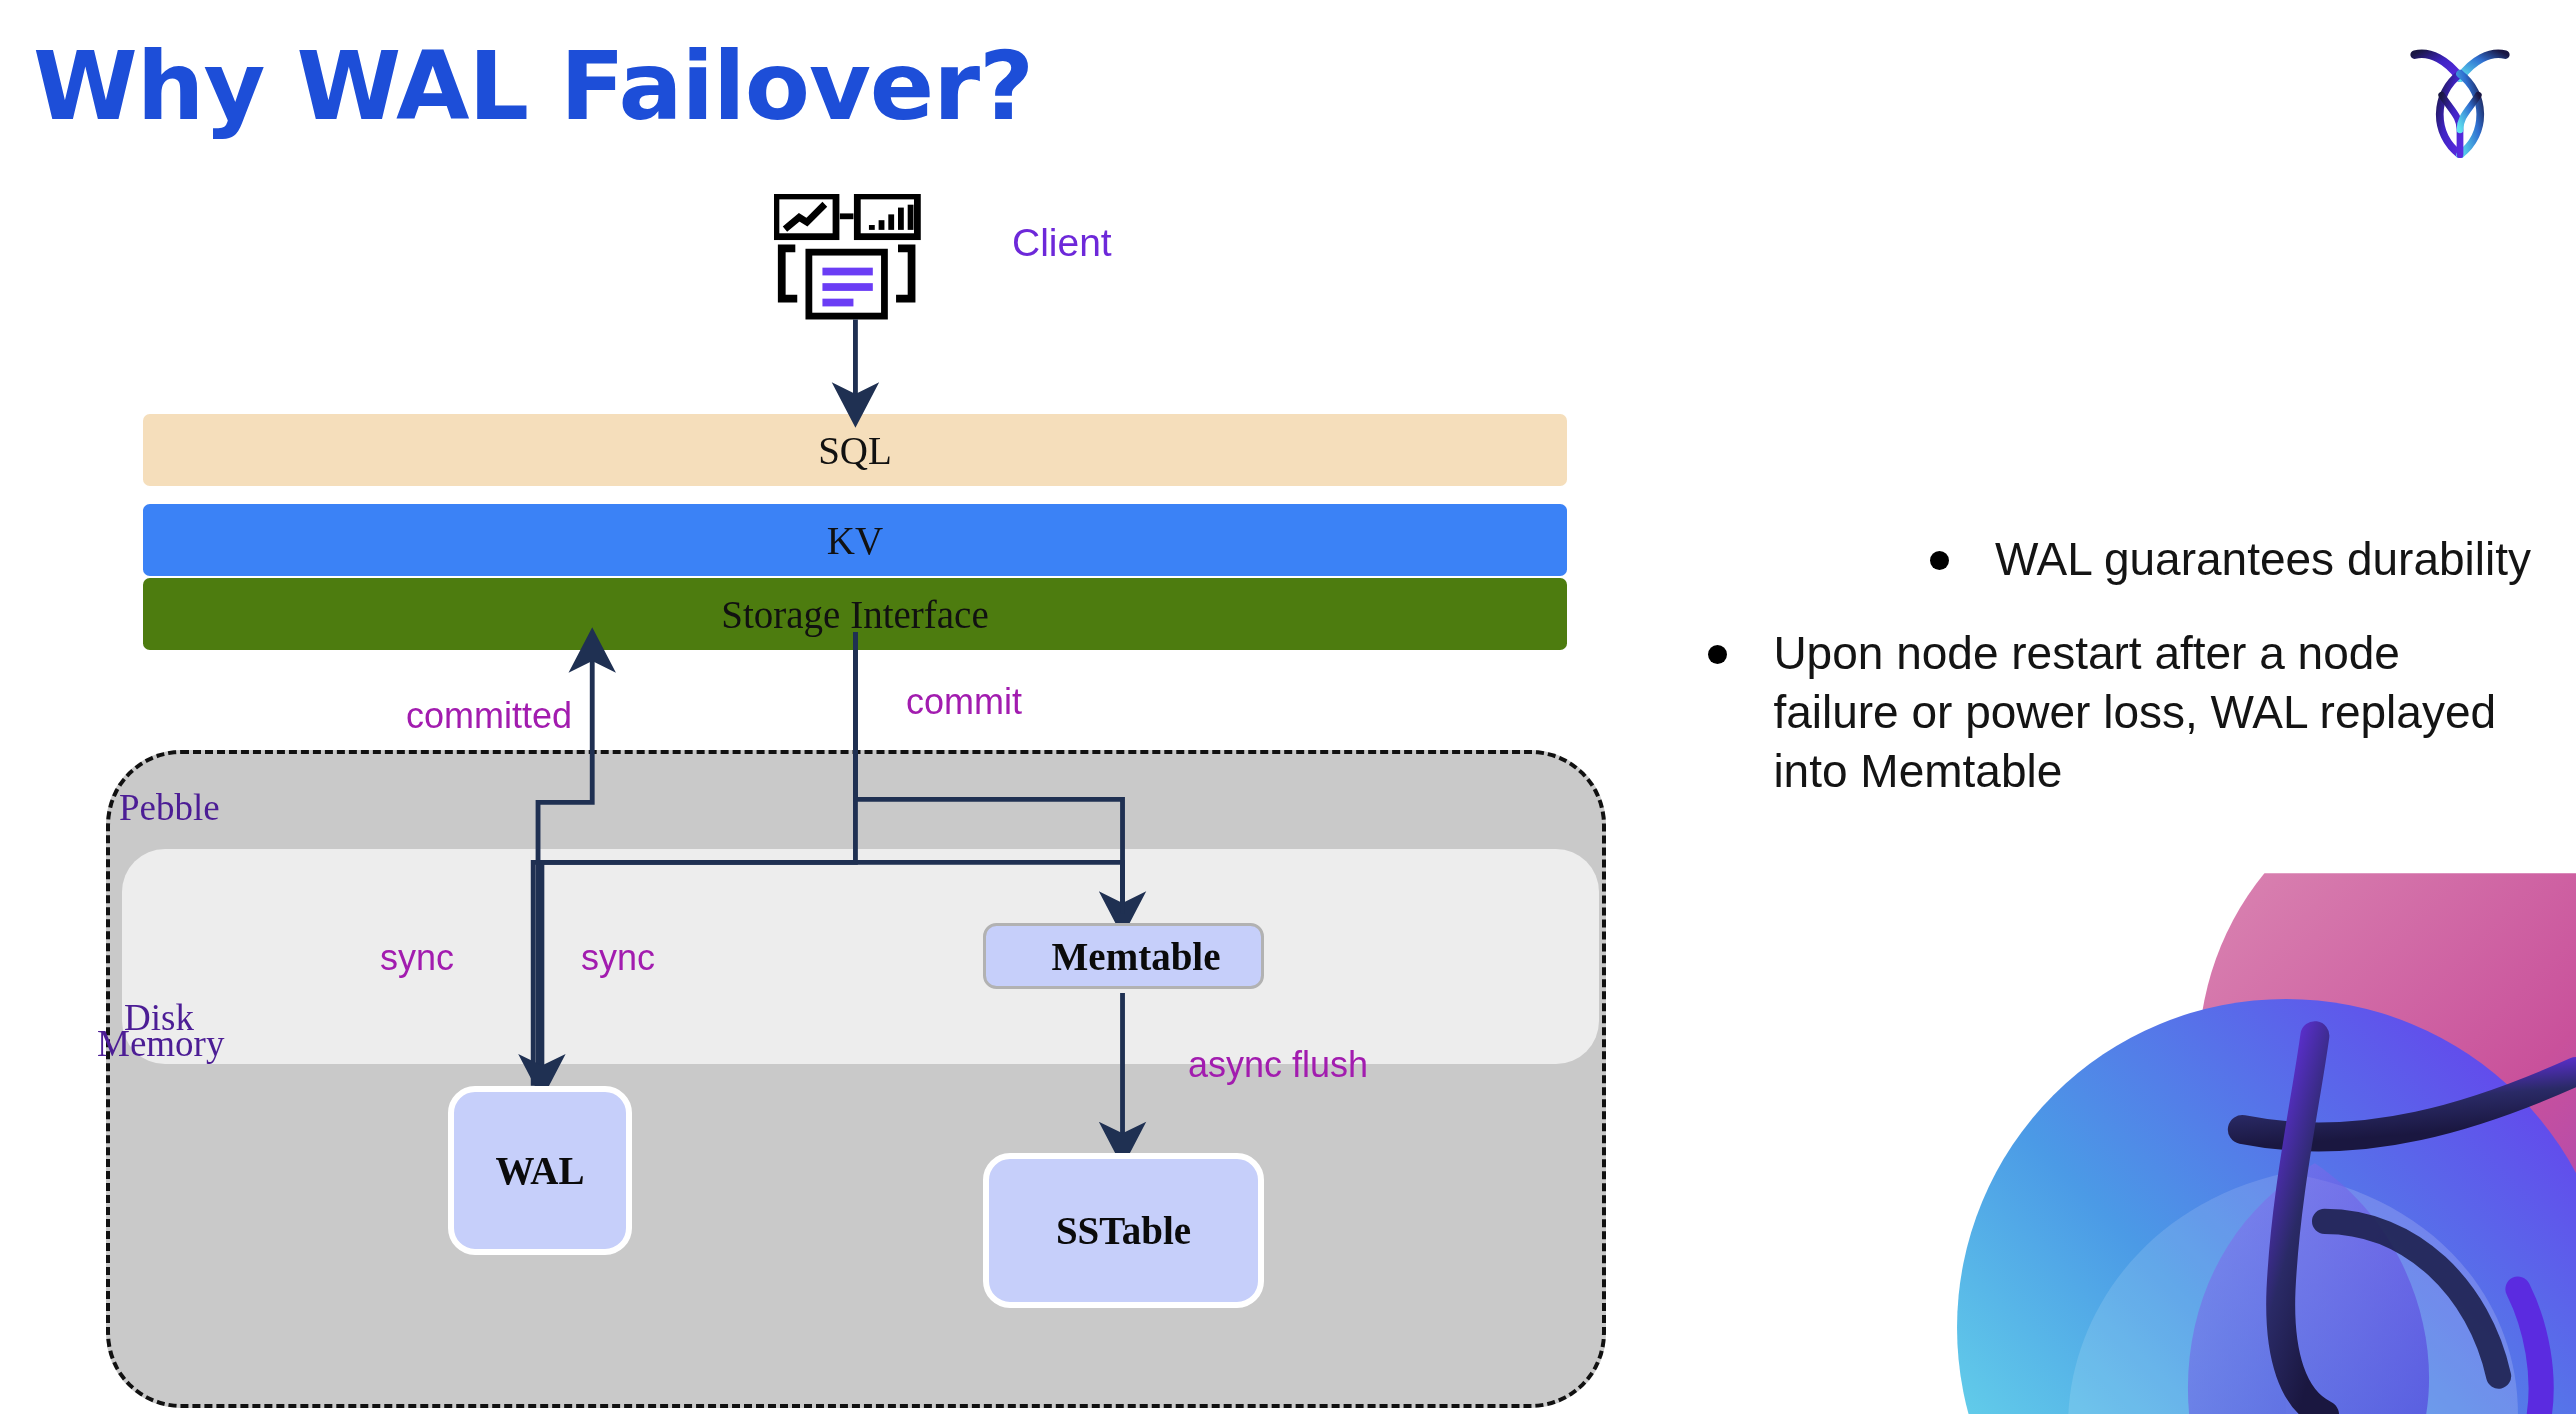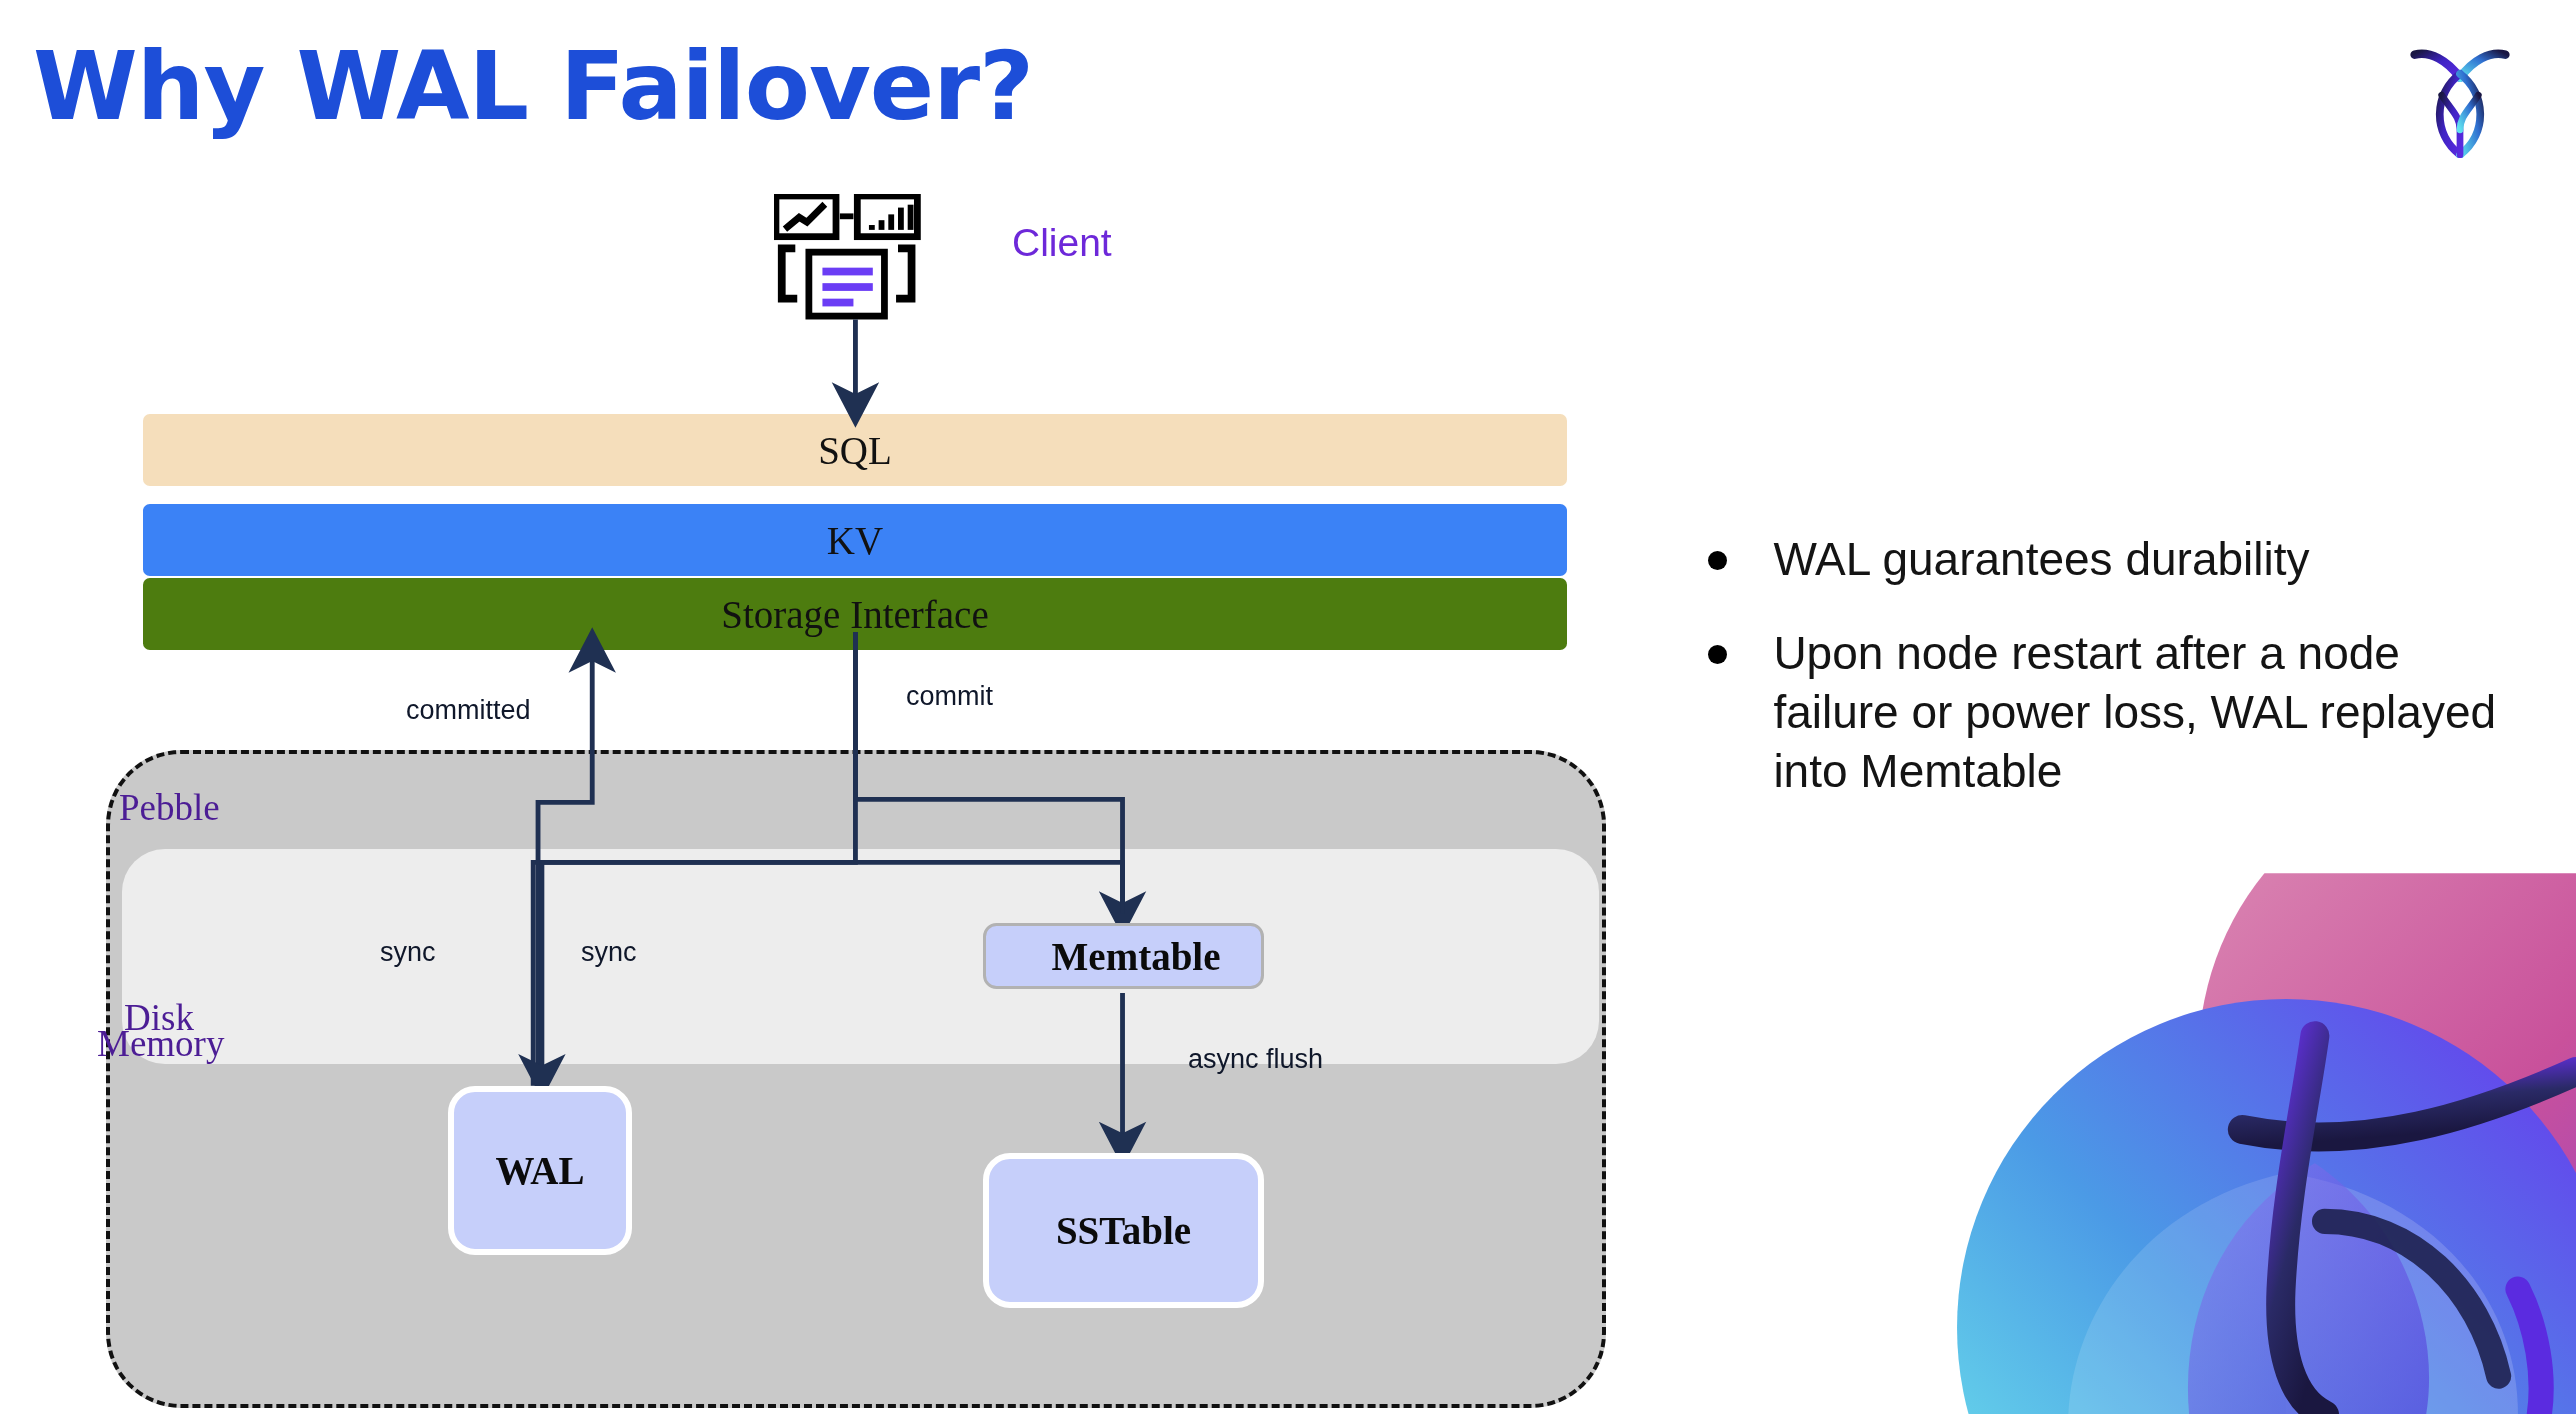--- a/index.html
+++ b/index.html
@@ -154,22 +154,22 @@
     width: 281px;
     height: 155px;
     border: 6.8px solid #ffffff;
     border-radius: 27px;
   }
 
   
   .edge-label {
     position: absolute;
     font-family: "Liberation Sans", sans-serif;
-    font-size: 27px;
-    color: #0f172a;
+    font-size: 36px;
+    color: #a21caf;
     white-space: nowrap;
   }
   #lbl-committed  { left: 406px;  top: 695px; }
   #lbl-commit     { left: 906px;  top: 681px; }
   #lbl-sync-left  { left: 380px;  top: 937px; }
   #lbl-sync-right { left: 581px;  top: 937px; }
   #lbl-asyncflush { left: 1188px; top: 1044px; }
 
   
   #arrows {
@@ -185,20 +185,21 @@
   #bullets {
     position: absolute;
     left: 1708px;
     top: 530px;
     width: 823px;
   }
   .bullet-row {
     display: flex;
     align-items: flex-start;
     margin-bottom: 35px;
+    justify-content: flex-end;
   }
   .bullet-dot {
     width: 19.4px;
     height: 19.4px;
     border-radius: 50%;
     background: #000000;
     flex: 0 0 auto;
     margin-top: 21px;
     margin-right: 46px;
   }

